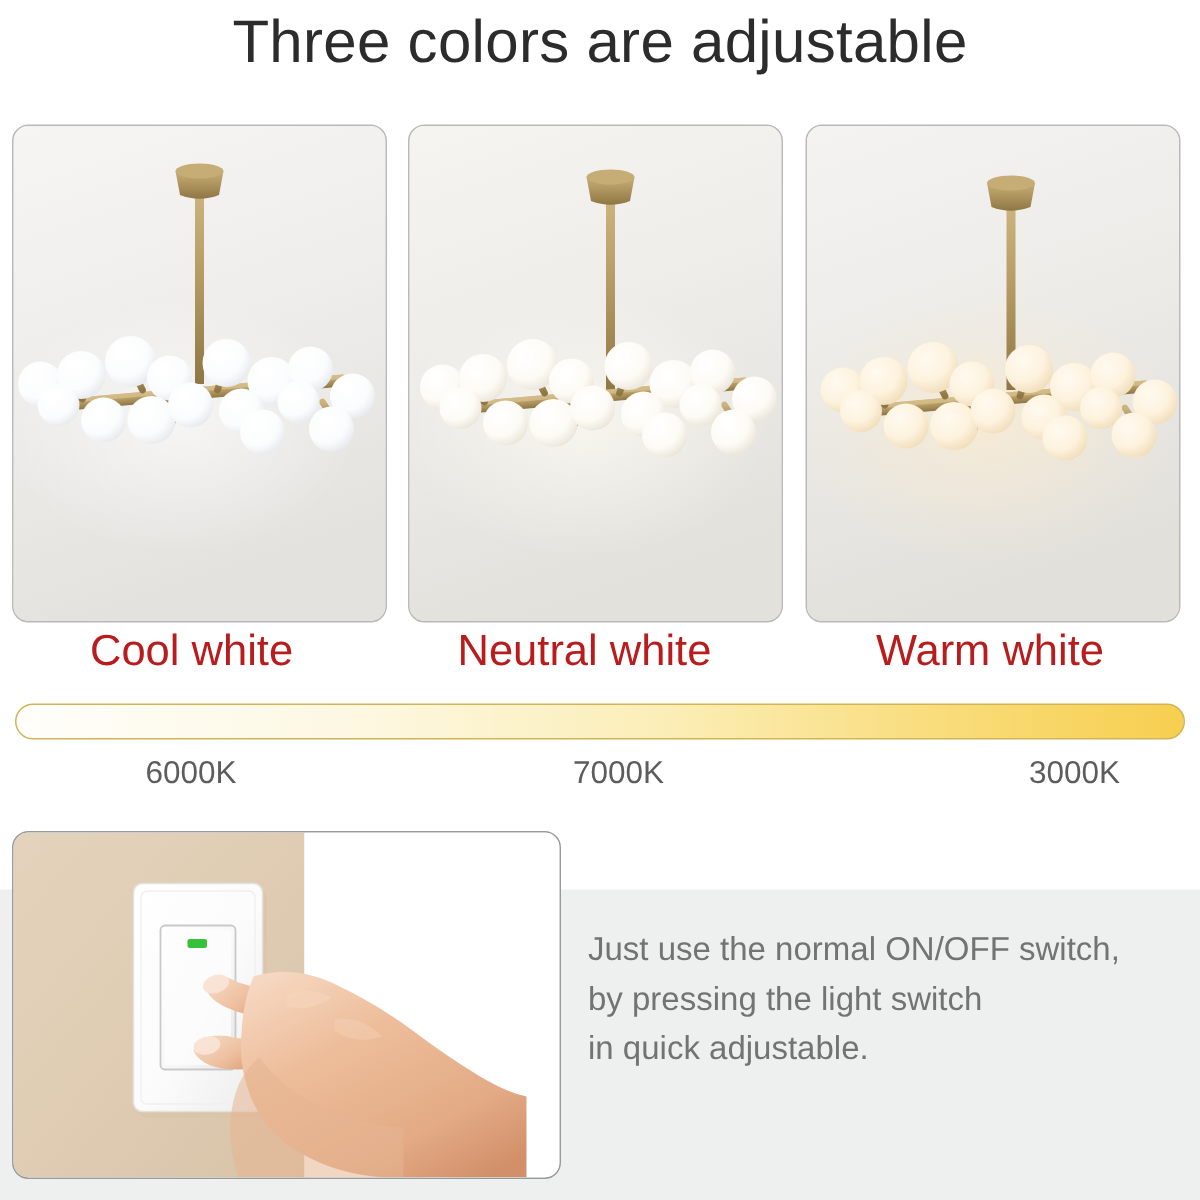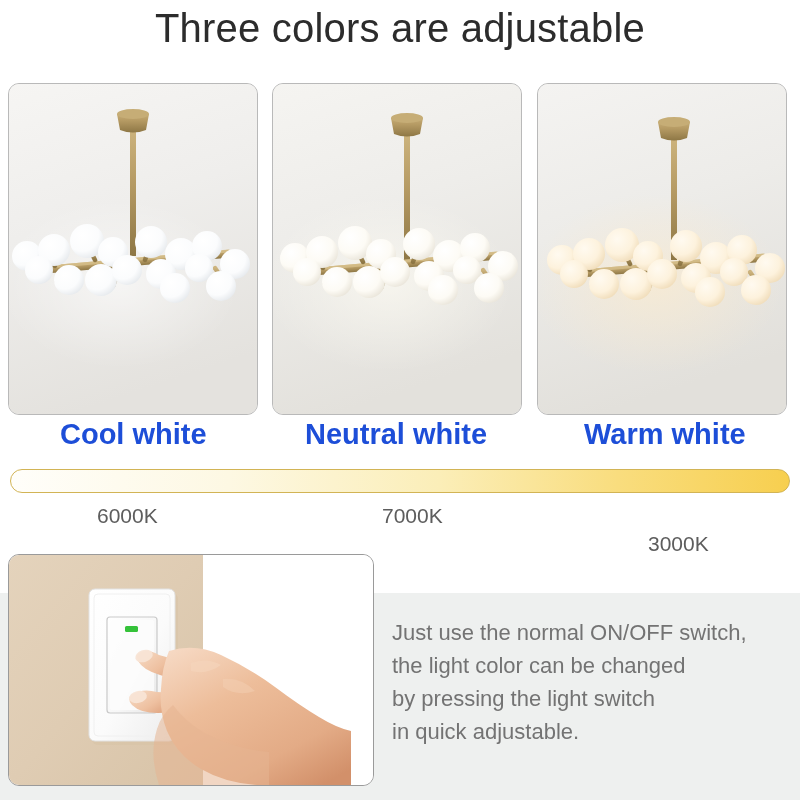--- a/index.html
+++ b/index.html
@@ -28,40 +28,40 @@
   }
   .panel.p0{left:0px;}
   .panel.p1{left:264px;}
   .panel.p2{left:529px;}
   .panel svg{display:block;width:100%;height:100%;}
 
   
   .labels{position:absolute;left:8px;top:418px;width:784px;height:42px;}
   .lbl{
     position:absolute;top:0;
-    font-size:29px;font-weight:700;color:#1d4ed8;white-space:nowrap;
+    font-size:29px;font-weight:400;color:#b91c1c;white-space:nowrap;
   }
   .lbl.l0{left:52px;}
   .lbl.l1{left:297px;}
   .lbl.l2{left:576px;}
 
   
   .bar{
     position:absolute;left:10px;top:469px;width:780px;height:24px;
     border:1.5px solid #d2b455;border-radius:12px;
     background:linear-gradient(to right,#fffefa 0%,#fdf8e3 28%,#fbeeb8 55%,#f9dd7e 78%,#f7cf4f 100%);
     box-sizing:border-box;
   }
   .kelvins{position:absolute;left:0;top:504px;width:800px;height:30px;}
   .kel{
     position:absolute;top:0;font-size:21px;color:#5d5d5d;white-space:nowrap;
   }
   .kel.k0{left:97px;text-align:center;}
   .kel.k1{left:382px;}
-  .kel.k2{left:648px;margin-top:28px;}
+  .kel.k2{left:686px;}
 
   
   .band{position:absolute;left:0;top:593px;width:800px;height:207px;background:#eef0ef;}
 
   
   .photo{
     position:absolute;left:8px;top:554px;width:364px;height:230px;
     border:1px solid #9a9a9a;border-radius:11px;overflow:hidden;background:#ffffff;
   }
   .photo svg{display:block;width:100%;height:100%;}
@@ -386,18 +386,17 @@
         <path d="M214 124 q18 -2 32 12 q-18 6 -32 -4 z" fill="#f3d0b3" opacity="0.5"></path>
 
         <ellipse cx="135" cy="101" rx="9" ry="6" fill="#f8e4d5" opacity="0.95" transform="rotate(-18 135 101)"></ellipse>
         <ellipse cx="129" cy="142" rx="9" ry="6" fill="#f8e4d5" opacity="0.95" transform="rotate(-12 129 142)"></ellipse>
       </g>
     </svg>
   </div>
 
   <div class="caption">
     <div> Just use the normal ON/OFF switch,</div>
-    <div>the light color can be changed</div>
     <div>by pressing the light switch</div>
     <div>in quick adjustable.</div>
   </div>
 
 </div>
 
 </body></html>

